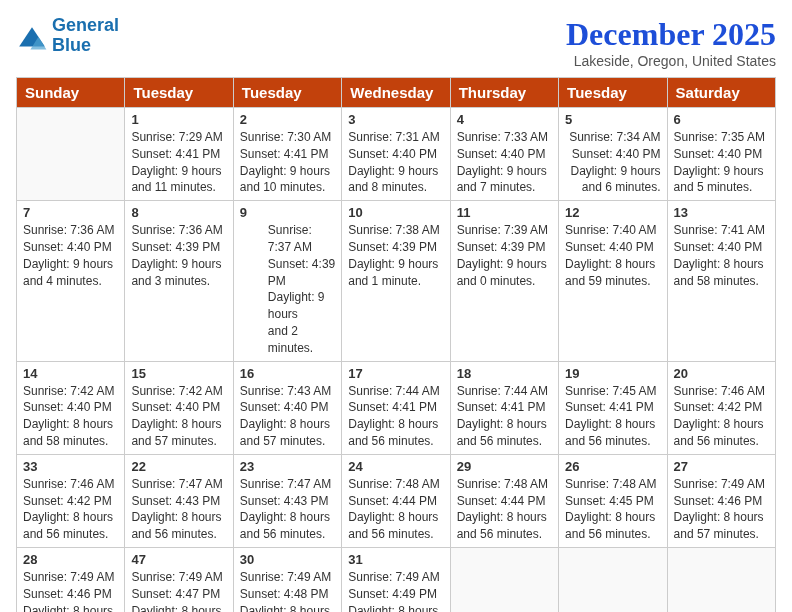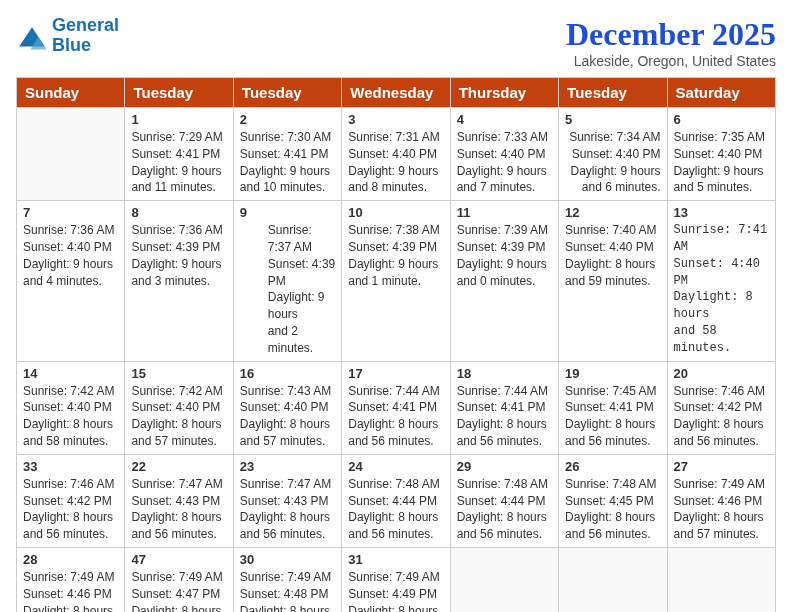--- a/index.html
+++ b/index.html
@@ -198,21 +198,21 @@
         </td>
         <td>
           <span class="day-number">12</span>
           <div class="day-info" style="white-space: pre-line;">Sunrise: 7:40 AM
 Sunset: 4:40 PM
 Daylight: 8 hours
 and 59 minutes.</div>
         </td>
         <td>
           <span class="day-number">13</span>
-          <div class="day-info" style="white-space: pre-line; font-family: Liberation Mono, monospace;">Sunrise: 7:41 AM
+          <div class="day-info" style="white-space: pre-line;">Sunrise: 7:41 AM
 Sunset: 4:40 PM
 Daylight: 8 hours
 and 58 minutes.</div>
         </td>
       </tr>
       <tr>
         <td>
           <span class="day-number">14</span>
           <div class="day-info" style="white-space: pre-line;">Sunrise: 7:42 AM
 Sunset: 4:40 PM

